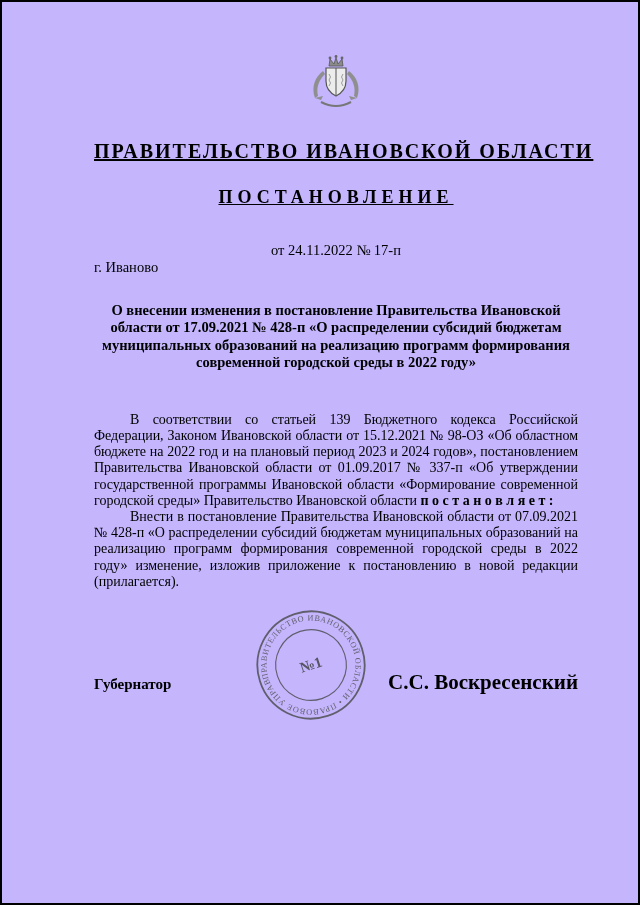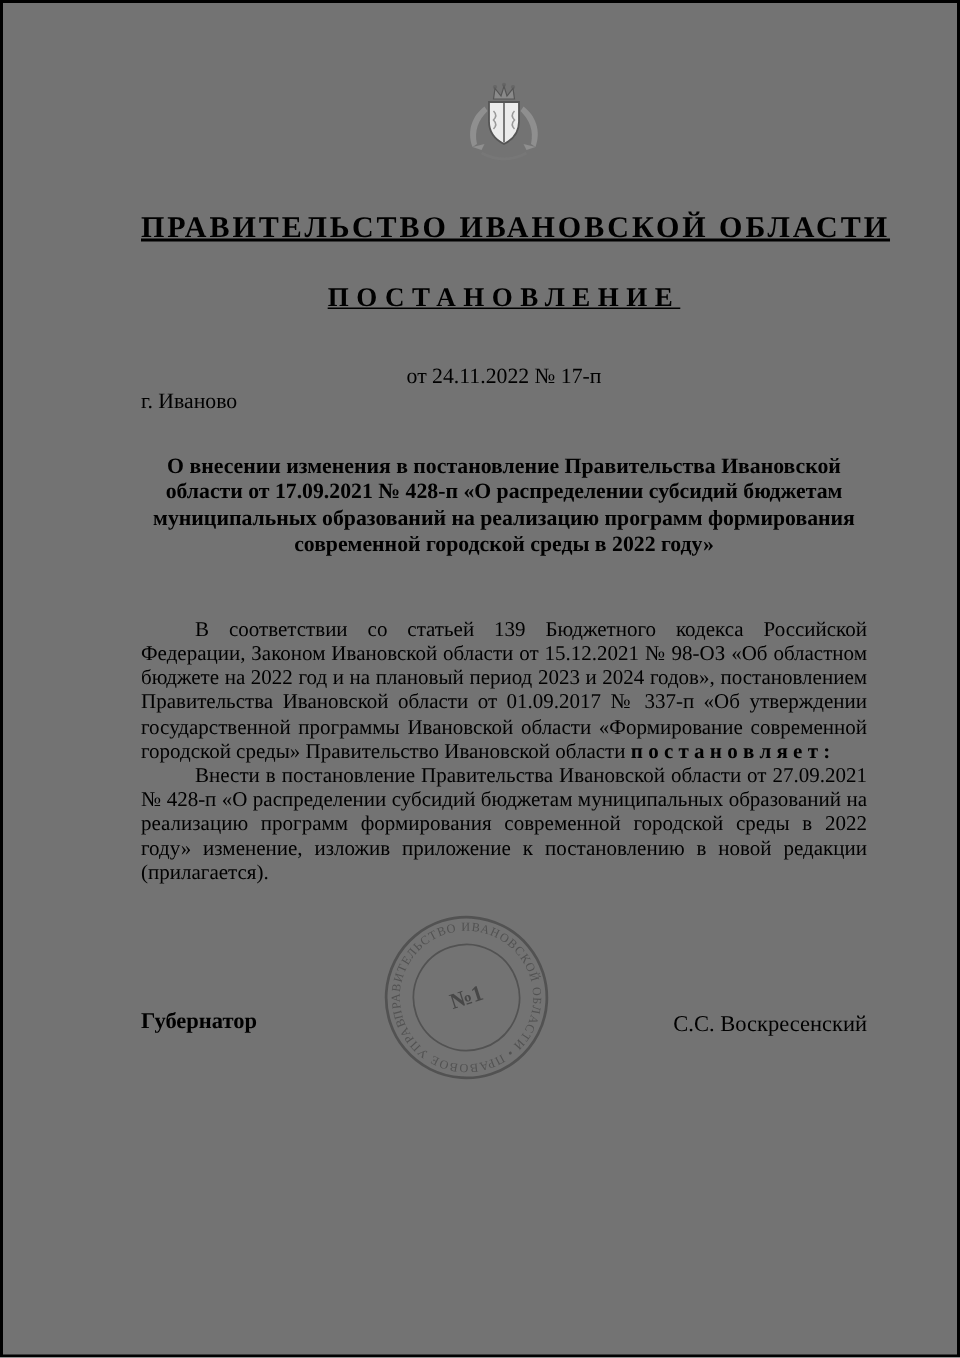--- a/index.html
+++ b/index.html
@@ -1,19 +1,19 @@
 <!DOCTYPE html>
 <html><head>
 <meta charset="utf-8">
 <style>
   html,body{margin:0;padding:0;background:#ffffff;}
   body{width:640px;height:905px;font-family:"Liberation Serif",serif;color:#000;}
   .page{
     box-sizing:border-box;width:640px;height:905px;
-    border:2px solid #000;background:#737373;position:relative;overflow:hidden;
+    border:2px solid #000;background:#c4b5fd;position:relative;overflow:hidden;
   }
   .content{padding:52px 60px 0 92px;}
   .emblem-wrap{display:flex;justify-content:center;margin-bottom:20px;}
   .org-name{
     text-align:center;font-weight:bold;font-size:20px;letter-spacing:2px;
     text-decoration:underline;margin:0 0 24px 0;white-space:nowrap;
   }
   .doc-type{
     text-align:center;font-weight:bold;font-size:18px;letter-spacing:5px;
     margin:0 0 34px 0;
@@ -28,21 +28,21 @@
   .body-par{
     font-size:14px;line-height:1.16;text-align:justify;text-indent:36px;
     margin:0;
   }
   .spaced-bold{font-weight:bold;}
   .sig-row{
     display:flex;justify-content:space-between;align-items:flex-end;
     margin-top:80px;position:relative;
   }
   .sig-left{font-weight:bold;font-size:15px;line-height:1.4;}
-  .sig-right{font-weight:normal;font-size:15px;}
+  .sig-right{font-weight:bold;font-size:21px;}
   .stamp{
     position:absolute;left:252px;top:606px;width:114px;height:114px;
     transform:rotate(-18deg);opacity:.8;pointer-events:none;
   }
 </style>
 </head>
 <body>
 
 <div class="page">
   <div class="content">
@@ -76,21 +76,21 @@
 
     <h2 class="doc-type">ПОСТАНОВЛЕНИЕ</h2>
 
     <div class="date-line">от 24.11.2022 № 17-п</div>
     <div class="city-line">г. Иваново</div>
 
     <div class="doc-title">О внесении изменения в постановление Правительства Ивановской области от 17.09.2021 № 428-п «О распределении субсидий бюджетам муниципальных образований на реализацию программ формирования современной городской среды в 2022 году»</div>
 
     <p class="body-par"><span>В соответствии со статьей 139 Бюджетного кодекса Российской Федерации, Законом Ивановской области от 15.12.2021 № 98-ОЗ «Об областном бюджете на 2022 год и на плановый период 2023 и 2024 годов», постановлением Правительства Ивановской области от 01.09.2017 № 337-п «Об утверждении государственной программы Ивановской области «Формирование современной городской среды» Правительство Ивановской области</span> <span class="spaced-bold">п о с т а н о в л я е т :</span></p>
 
-    <p class="body-par">Внести в постановление Правительства Ивановской области от 27.09.2021 № 428-п «О распределении субсидий бюджетам муниципальных образований на реализацию программ формирования современной городской среды в 2022 году» изменение, изложив приложение к постановлению в новой редакции (прилагается).</p>
+    <p class="body-par">Внести в постановление Правительства Ивановской области от 07.09.2021 № 428-п «О распределении субсидий бюджетам муниципальных образований на реализацию программ формирования современной городской среды в 2022 году» изменение, изложив приложение к постановлению в новой редакции (прилагается).</p>
 
     <div class="sig-row">
       <div class="sig-left">
         <div>Губернатор</div>
       </div>
       <div class="sig-right">С.С. Воскресенский</div>
     </div>
 
   </div>
 

